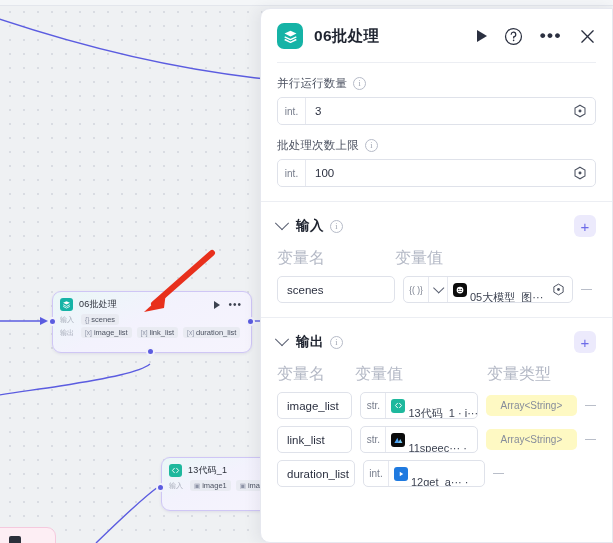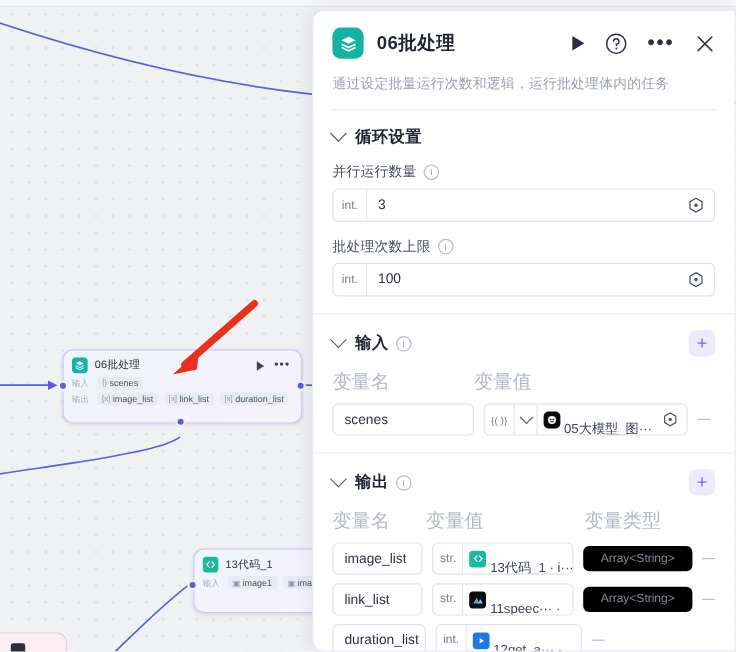--- a/index.html
+++ b/index.html
@@ -149,21 +149,21 @@
   .refico{
     width:14px;height:14px;border-radius:3px;flex:0 0 auto;margin:0 3px 0 5px;
     display:flex;align-items:center;justify-content:center;color:#fff;font-size:8px;
   }
   .r-code{background:#1eb89d;}
   .r-black{background:#0b0b0b;}
   .r-blue{background:#1f7ae0;}
   .r-dark{background:#0b0b0b;border-radius:4px;}
   .reftxt{font-size:11px;color:#3d4352;white-space:nowrap;overflow:hidden;margin-top:16px;}
   .tbadge{
-    height:21px;background:#000000;border-radius:5px;display:flex;align-items:center;
+    height:21px;background:#fef9c3;border-radius:5px;display:flex;align-items:center;
     justify-content:center;font-size:10px;color:#868c9b;padding:0 10px;box-sizing:border-box;
   }
   .minus{width:11px;height:1.6px;background:#b9bec9;flex:0 0 auto;}
   .chev{
     width:7px;height:7px;border-right:1.4px solid #5a6072;border-bottom:1.4px solid #5a6072;
     transform:rotate(45deg) translate(-1px,-2px);
   }
 </style>
 </head>
 <body>
@@ -290,29 +290,24 @@
             </svg>
           </span>
           <span class="p-act dots3">•••</span>
           <span class="p-act">
             <svg width="17" height="17" viewBox="0 0 18 18">
               <path d="M3 3 L15 15 M15 3 L3 15" stroke="#2b3040" stroke-width="1.4" stroke-linecap="round"></path>
             </svg>
           </span>
         </span>
       </div>
-      <div class="p-desc">通过设定批量运行次数和逻辑，运行批处理体内的任务</div>
       <div class="p-divider"></div>
     </div>
 
     <div class="sect">
-      <div class="sect-head">
-        <span class="caret"></span>
-        <span class="sect-title">循环设置</span>
-      </div>
 
       <div class="fld-label">
         <span>并行运行数量</span>
         <i class="info-i">i</i>
       </div>
       <div class="inp">
         <span class="pfx">int.</span>
         <span class="val">3</span>
         <span class="hexico">
           <svg width="14" height="14" viewBox="0 0 16 16">

